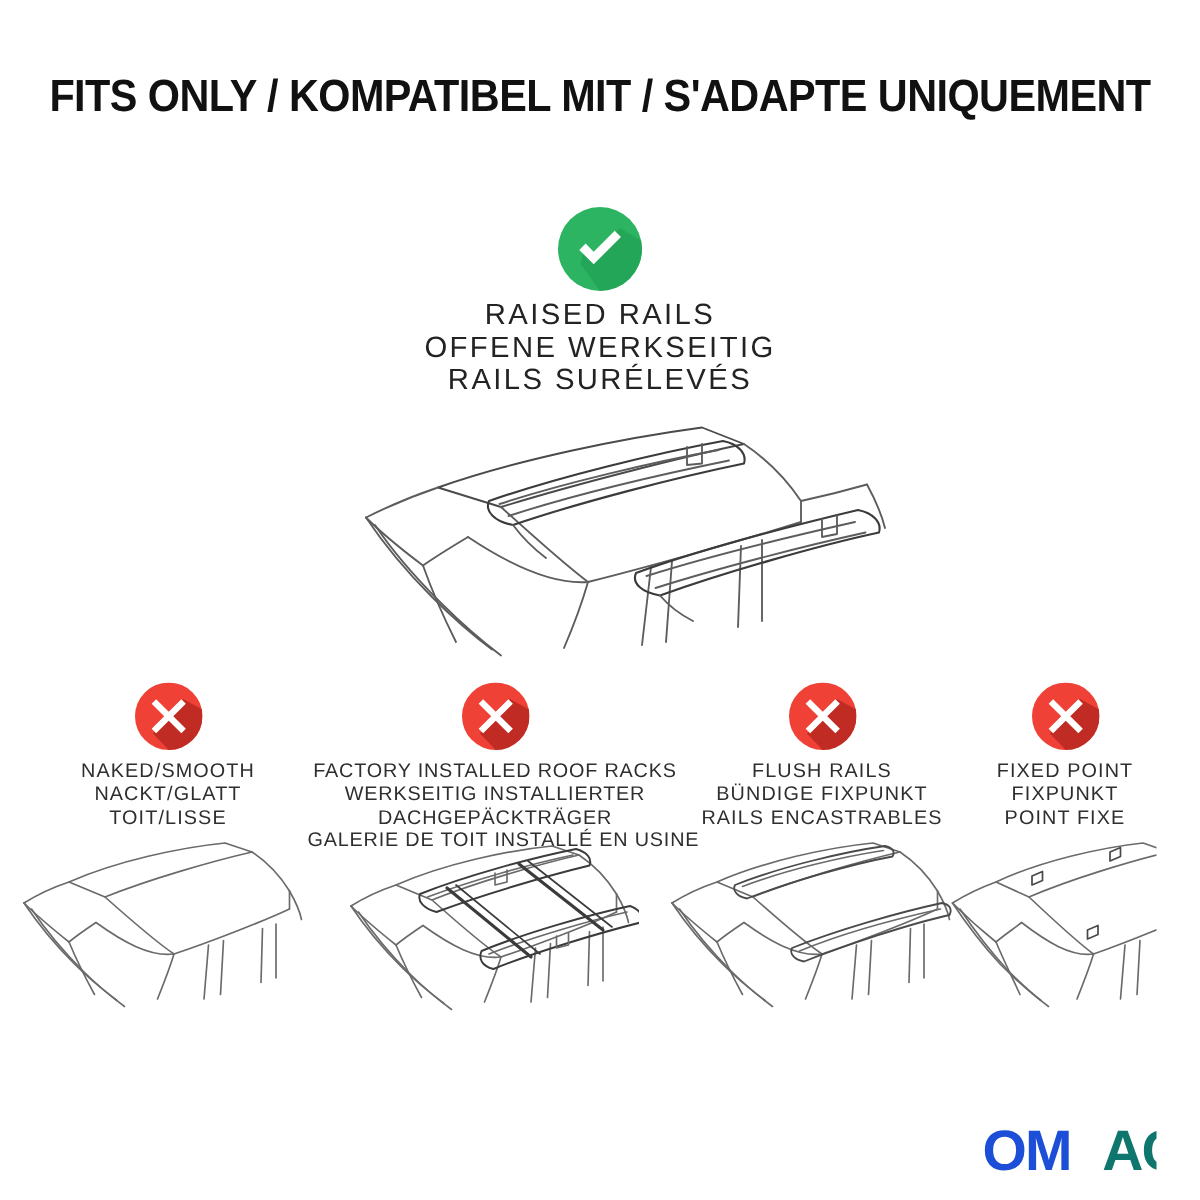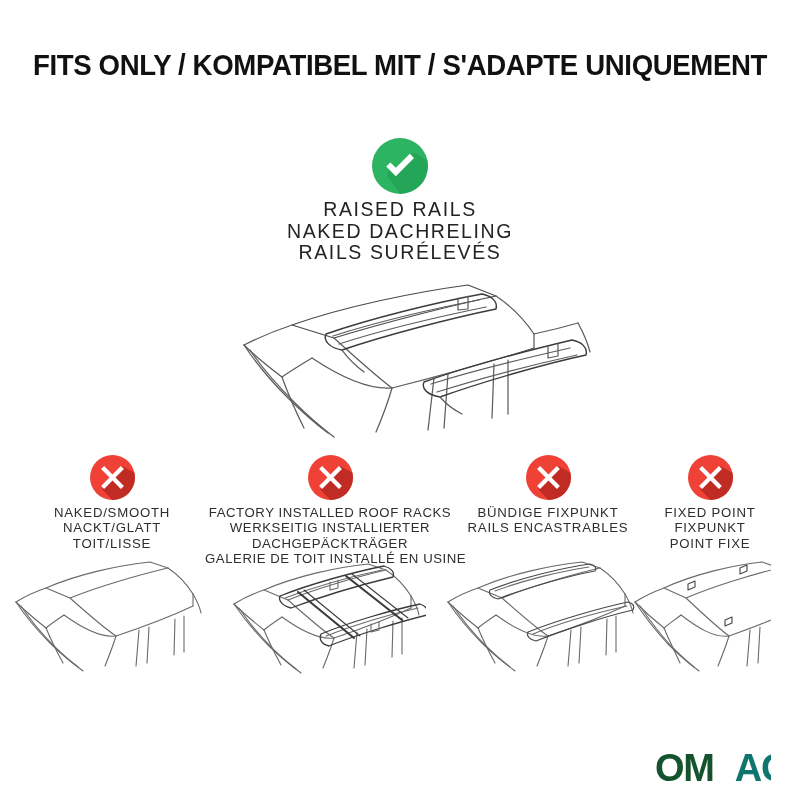--- a/index.html
+++ b/index.html
@@ -112,21 +112,21 @@
     height: 40px;
   }
   .logo-text {
     font-family: "Liberation Sans", sans-serif;
     font-weight: bold;
     font-size: 38px;
     line-height: 40px;
     letter-spacing: -1.2px;
     white-space: nowrap;
   }
-  .logo-om { color: #14532d; }
+  .logo-om { color: #1d4ed8; }
   .logo-ac { color: #0f766e; margin-left: 21px; }
 </style>
 </head>
 <body>
 
 <div id="page">
 
   <div class="title-bar">
     <span class="title-text">FITS ONLY / KOMPATIBEL MIT / S'ADAPTE UNIQUEMENT</span>
   </div>
@@ -134,21 +134,21 @@
   <div class="option" id="option-raised">
     <span class="badge">
       <svg width="56" height="56" viewBox="0 0 56 56" aria-hidden="true">
         <circle cx="28" cy="28" r="28" fill="#2cb462"></circle>
         <path d="M28 56a28 28 0 0 0 28-28 28 28 0 0 0-.6-5.6L41 14 24 34.5l-6.5-6L15 38z" fill="#1f9a52" opacity="0.55"></path>
         <path d="M23.8 38.2 14.2 28.6l4.2-4.2 5.4 5.4 14-14 4.2 4.2z" fill="#ffffff"></path>
       </svg>
     </span>
     <div class="labels">
       <span class="label-line">RAISED RAILS</span>
-      <span class="label-line">NAKED DACHRELING</span>
+      <span class="label-line">OFFENE WERKSEITIG</span>
       <span class="label-line">RAILS SURÉLEVÉS</span>
     </div>
   </div>
 
   <div class="illus" id="illus-raised">
     <svg width="410" height="175" viewBox="0 0 410 175">
       <g fill="none" stroke="#5d5d5d" stroke-width="1.25" stroke-linecap="round" stroke-linejoin="round">
 
         <path d="M96 47 C150 28 220 14 272 7 L300 18 C262 26 190 44 138 60 Z" stroke="#4a4a4a"></path>
         <path d="M300 18 C318 30 330 44 338 56 C352 53 368 49 382 45"></path>
@@ -282,20 +282,21 @@
 
   <div class="option option-no" id="option-flush">
     <span class="badge">
       <svg width="45" height="45" viewBox="0 0 45 45" aria-hidden="true">
         <circle cx="22.5" cy="22.5" r="22.5" fill="#ef4136"></circle>
         <path d="M22.5 45A22.5 22.5 0 0 0 45 22.5c0-1.6-.2-3.2-.5-4.7L32 11 22 23 12 34z" fill="#a01c18" opacity="0.6"></path>
         <path d="M30.9 11.1 22.5 19.5l-8.4-8.4-3 3 8.4 8.4-8.4 8.4 3 3 8.4-8.4 8.4 8.4 3-3-8.4-8.4 8.4-8.4z" fill="#ffffff"></path>
       </svg>
     </span>
     <div class="labels">
+      <span class="label-line">FLUSH RAILS</span>
       <span class="label-line">BÜNDIGE FIXPUNKT</span>
       <span class="label-line">RAILS ENCASTRABLES</span>
     </div>
   </div>
 
   <div class="illus" id="illus-flush">
     <svg width="200" height="122" viewBox="0 0 200 122">
       <g fill="none" stroke="#6a6a6a" stroke-width="1.1" stroke-linecap="round" stroke-linejoin="round">
         <path d="M38 30 C70 16 112 7 142 4 L160 10 C134 16 92 28 62 40 Z"></path>
         <path d="M160 10 C172 18 180 28 185 36"></path>

